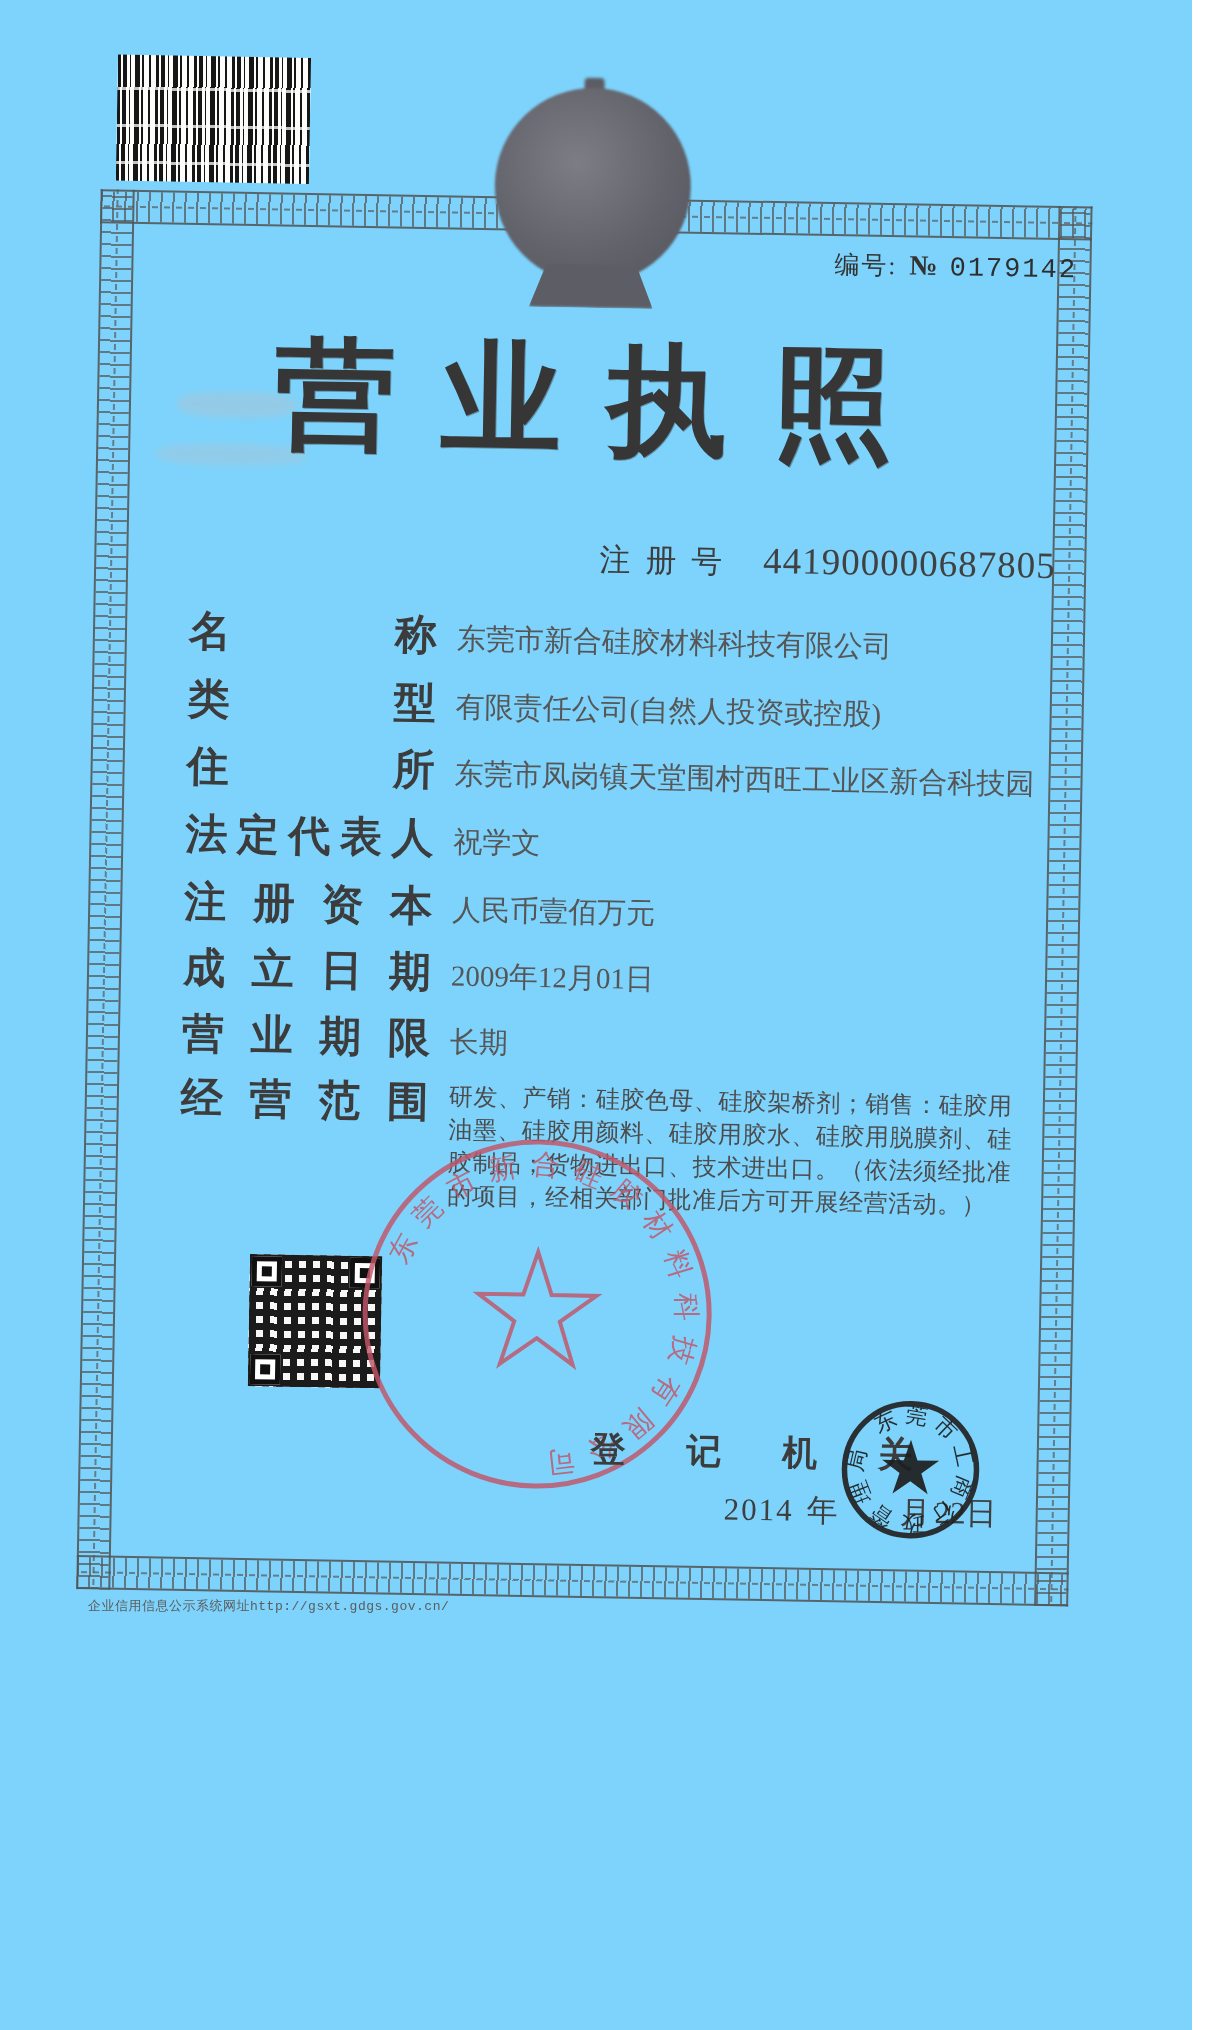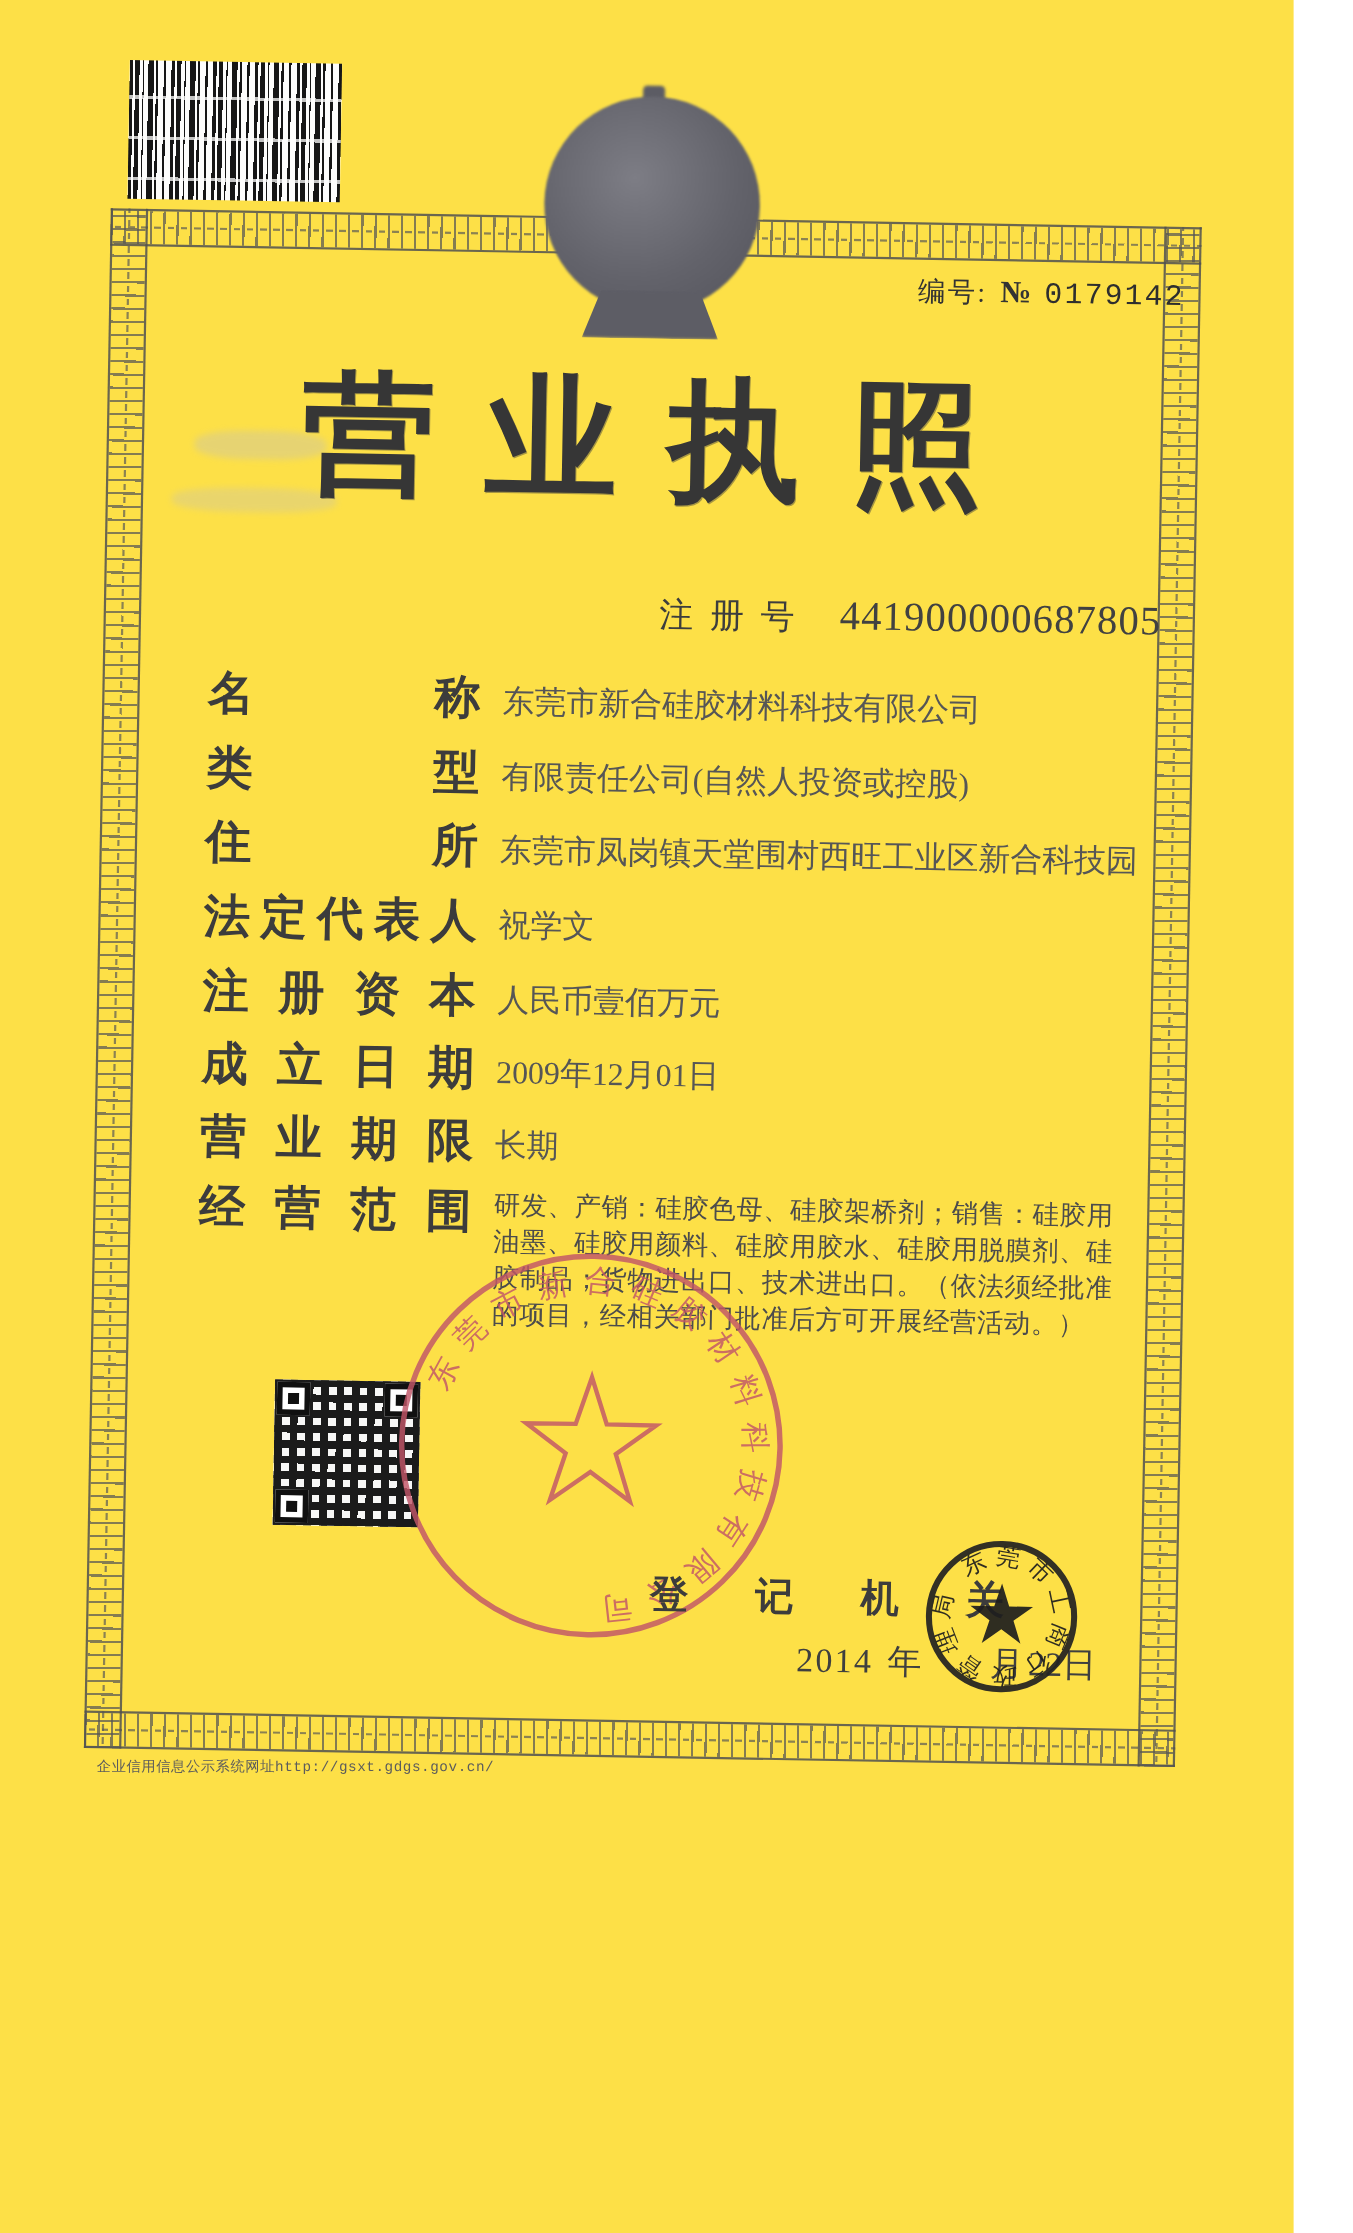--- a/index.html
+++ b/index.html
@@ -1,18 +1,18 @@
 <!DOCTYPE html>
 <html><head>
 <meta charset="utf-8">
 <style>
   html,body{margin:0;padding:0;background:#ffffff;}
   #paper{position:relative;width:1176px;height:2030px;overflow:hidden;
-    background:#fde047;
-    font-family:"Liberation Serif", serif;color:#3a3a3a;}
+    background:#7dd3fc;
+    font-family:"Liberation Serif", serif;color:#3a3a3a;padding-left:16px;}
   .abs{position:absolute;}
 
   
   #doc{position:absolute;left:100px;top:190px;width:992px;height:1400px;
     transform:rotate(1.0deg);transform-origin:40px 40px;}
 
   
   .band{position:absolute;opacity:.85;}
   .band-h{height:30px;border-top:2px solid #515151;border-bottom:2px solid #515151;
     background-image:

